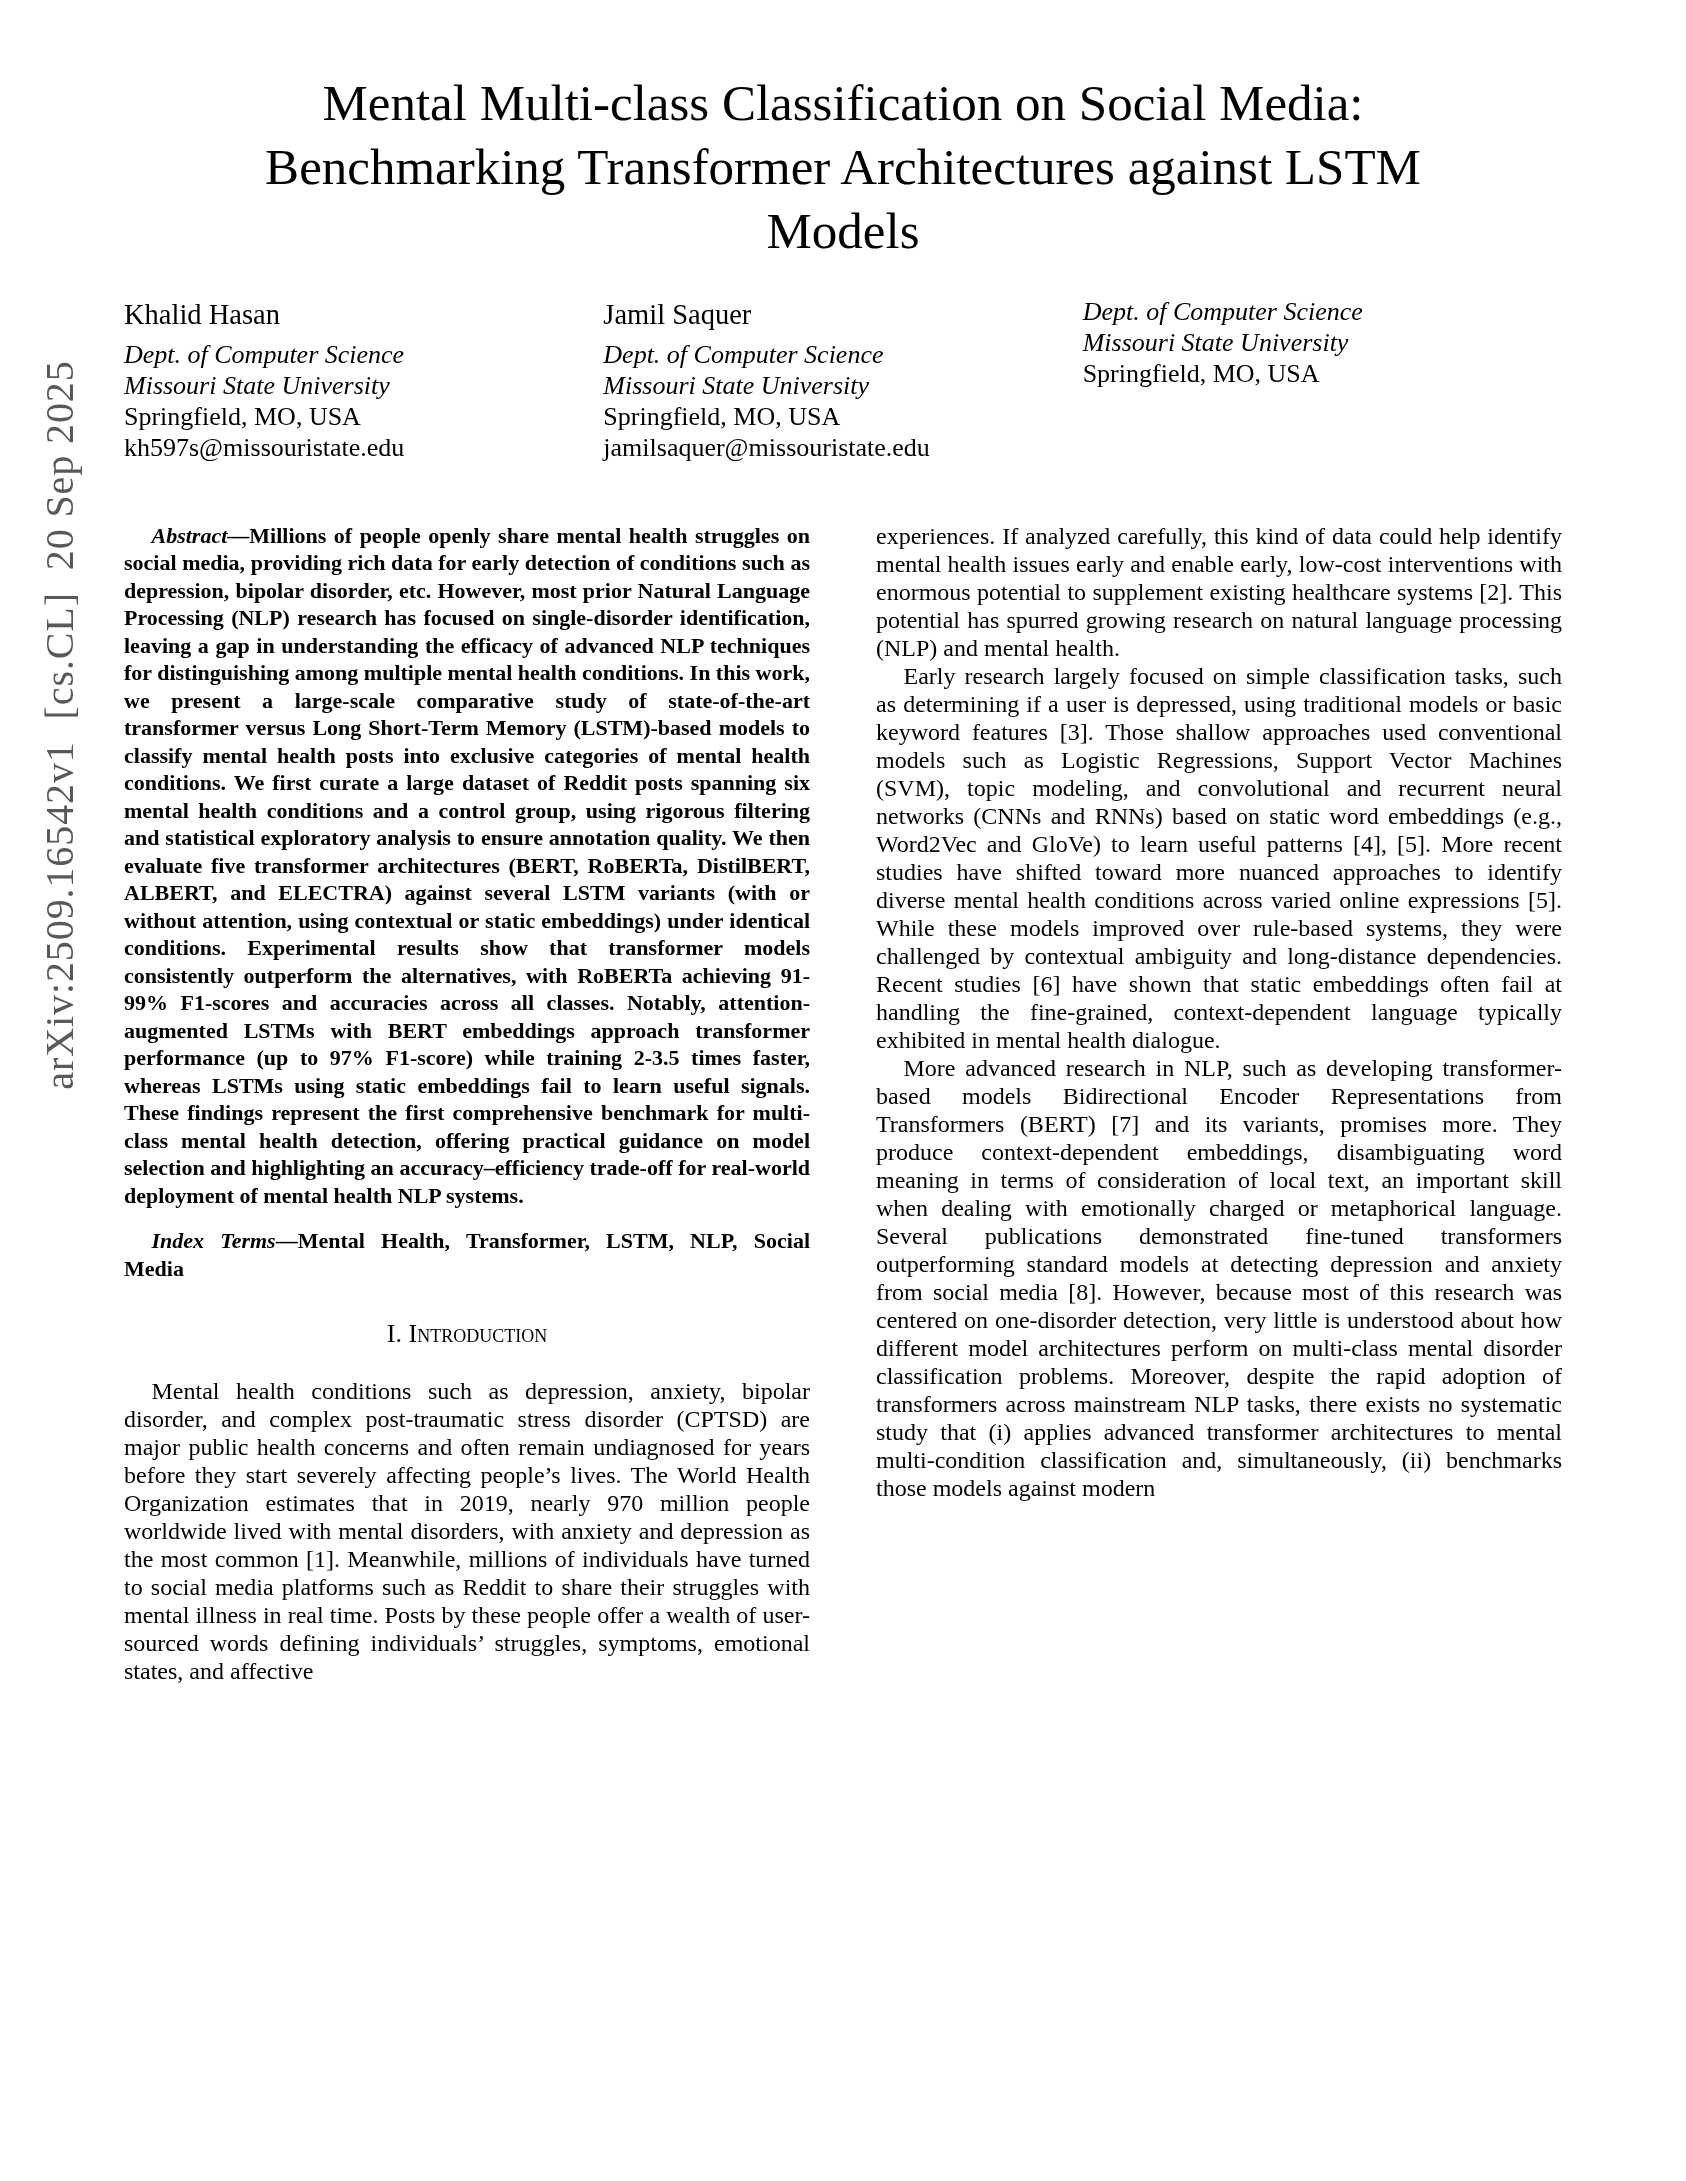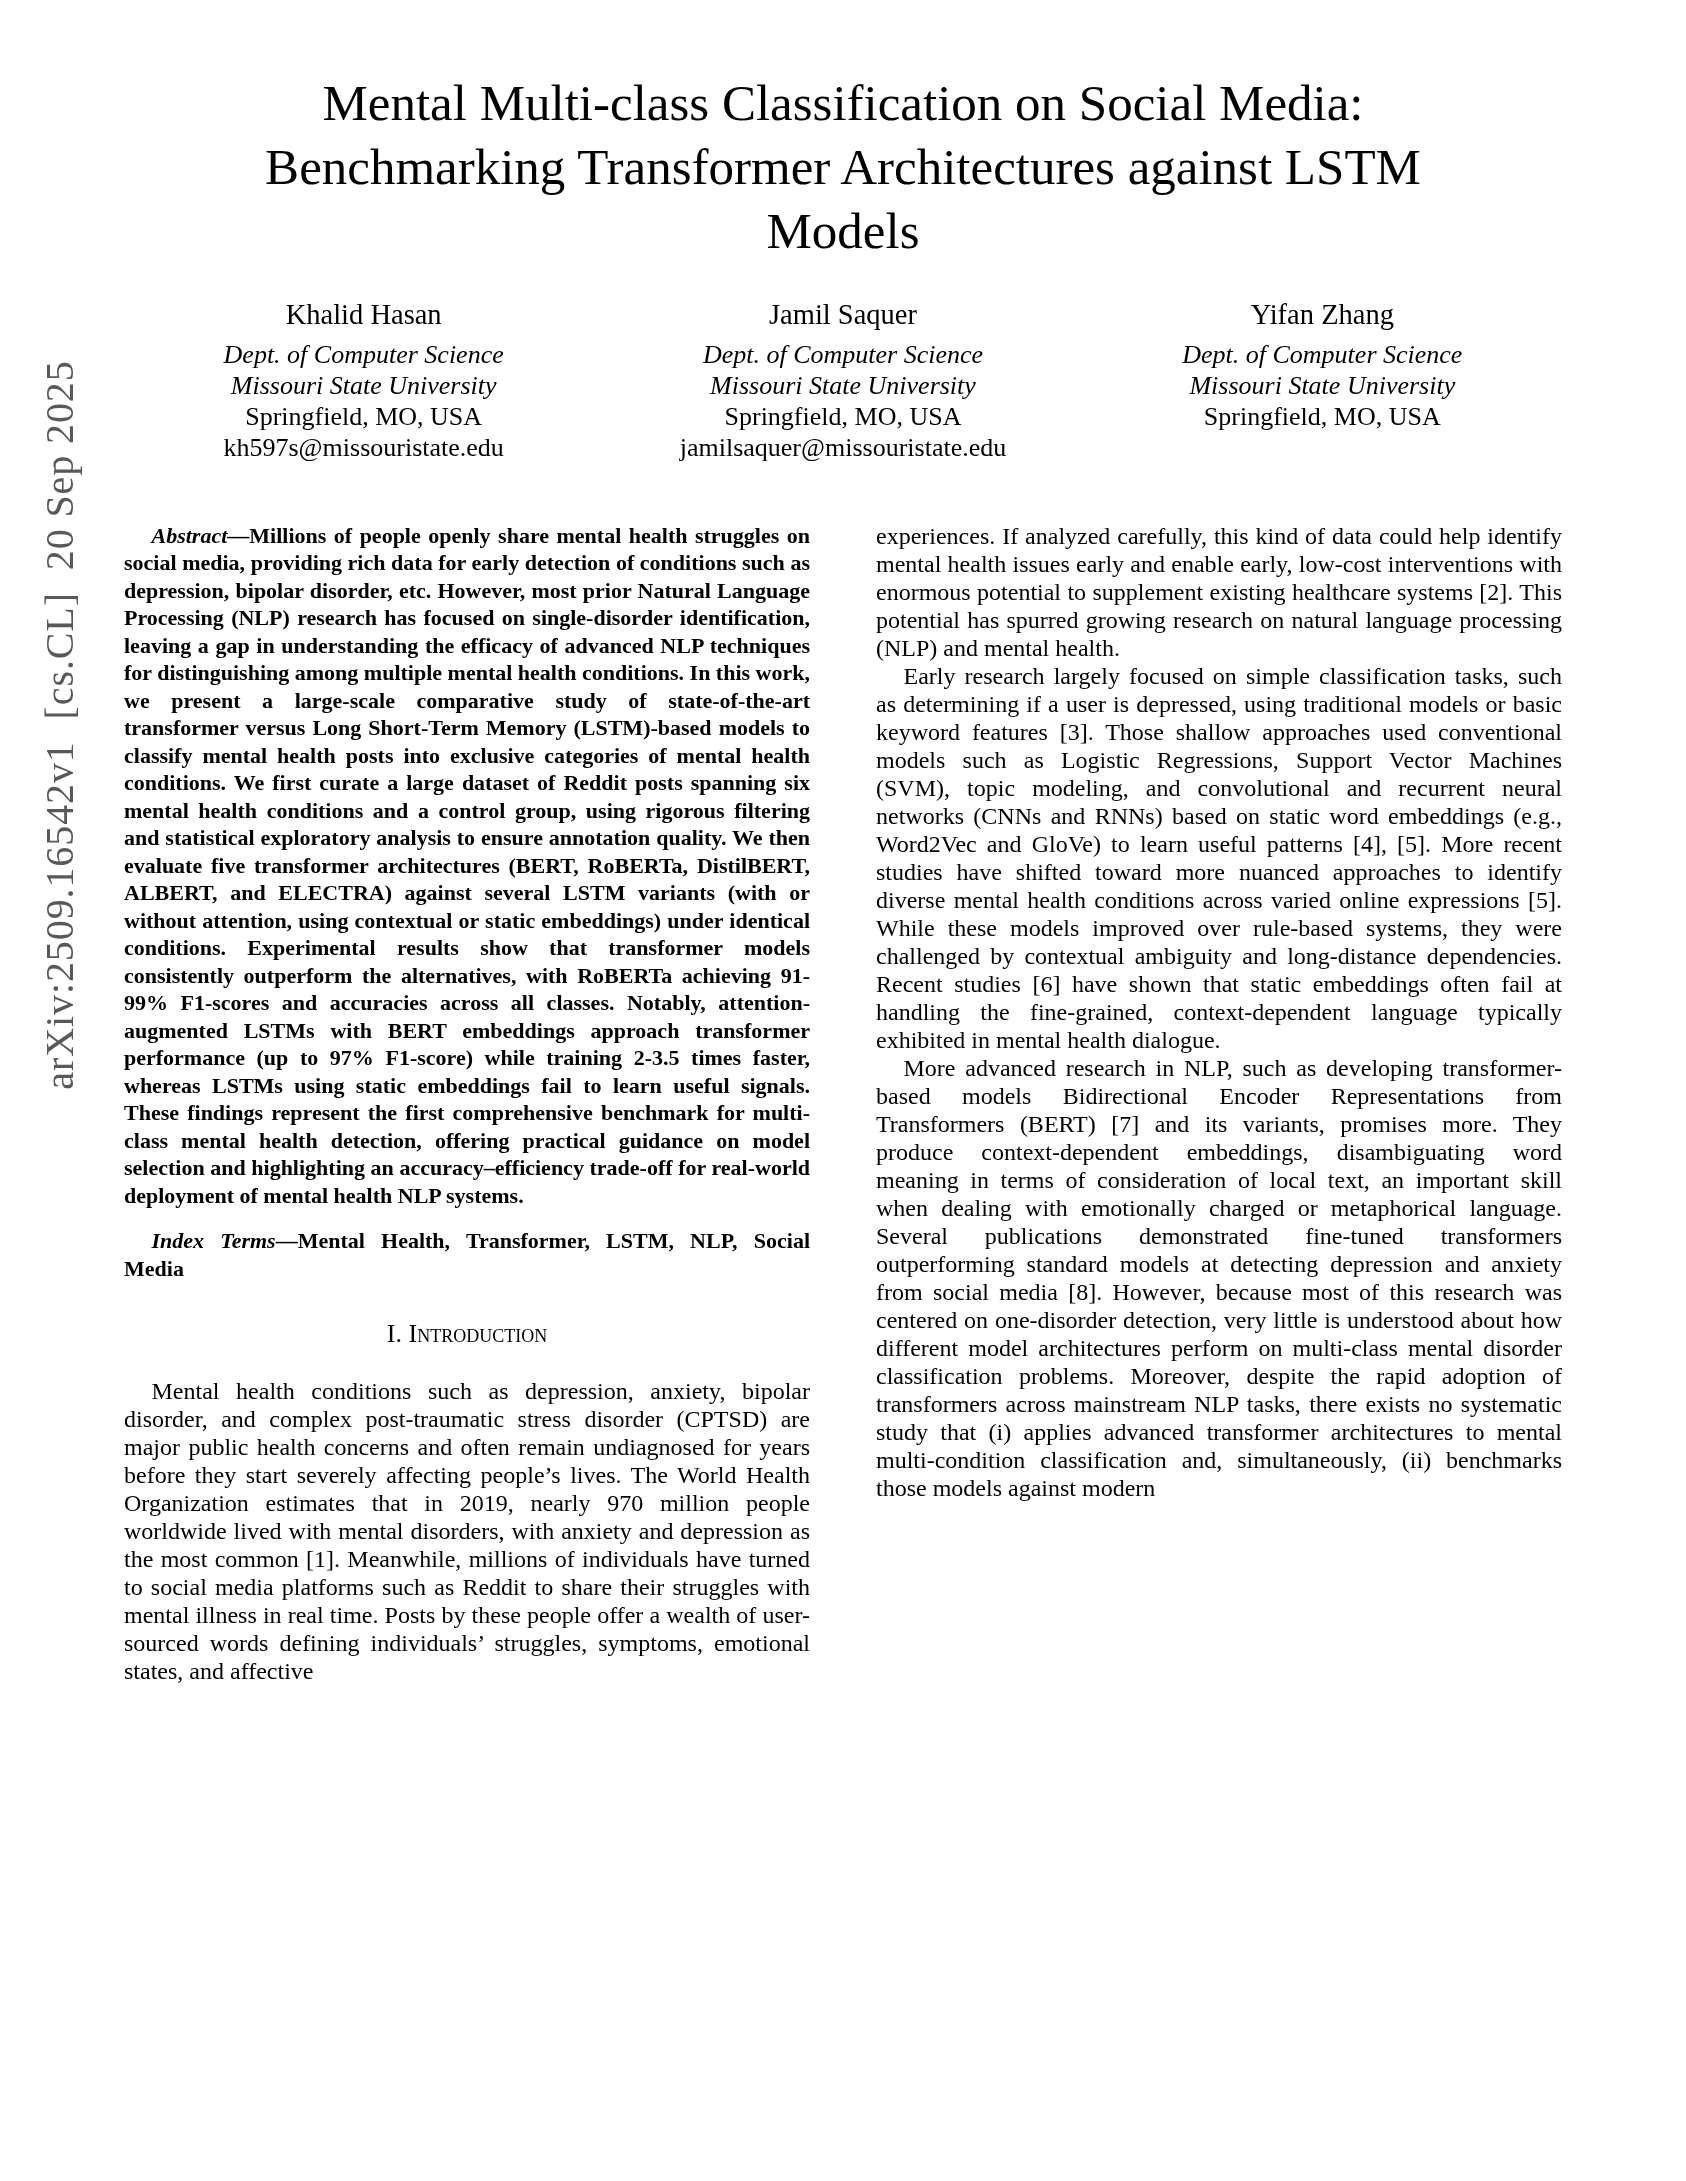--- a/index.html
+++ b/index.html
@@ -30,21 +30,21 @@
   .paper-title {
     font-weight: normal;
     font-size: 51px;
     line-height: 1.25;
     text-align: center;
     margin: 0 auto;
     max-width: 1276px;
   }
 
   .authors-row { display: flex; margin-top: 33px; }
-  .author { flex: 1; text-align: center; }
+  .author { flex: 1; text-align: left; }
   .author-name { font-size: 28.5px; line-height: 37px; margin-bottom: 5.5px; }
   .author-line { font-size: 26px; line-height: 31px; }
   .italic { font-style: italic; }
 
   .columns {
     display: flex;
     gap: 66px;
     margin-top: 59px;
     text-align: justify;
     hyphens: auto;
@@ -96,21 +96,20 @@
 
       <div class="author">
         <div class="author-name">Jamil Saquer</div>
         <div class="author-line italic">Dept. of Computer Science</div>
         <div class="author-line italic">Missouri State University</div>
         <div class="author-line">Springfield, MO, USA</div>
         <div class="author-line">jamilsaquer@missouristate.edu</div>
       </div>
 
       <div class="author">
-        <div class="author-name">Yifan Zhang</div>
         <div class="author-line italic">Dept. of Computer Science</div>
         <div class="author-line italic">Missouri State University</div>
         <div class="author-line">Springfield, MO, USA</div>
       </div>
 
     </div>
 
     <div class="columns">
 
       <div class="col">

